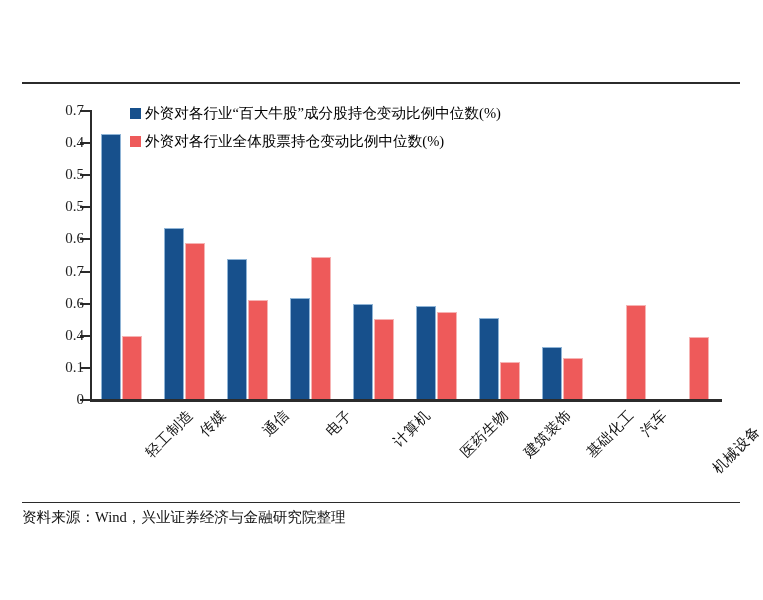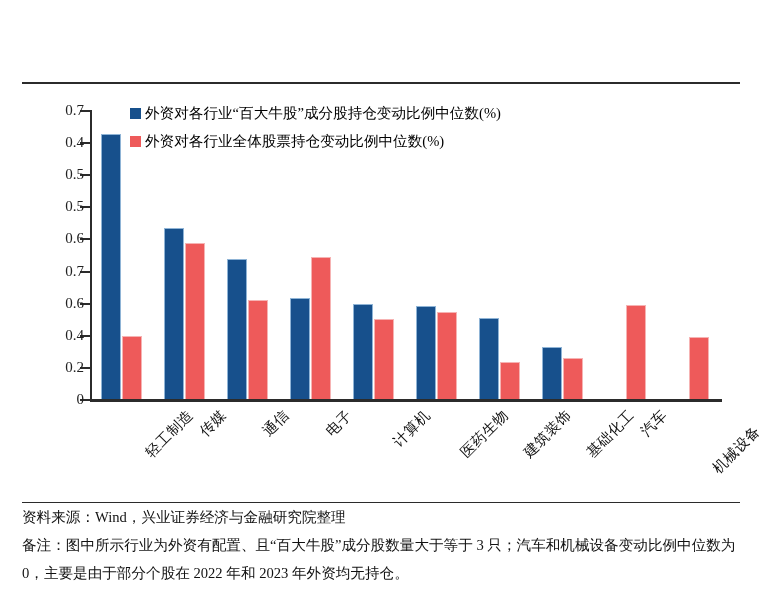--- a/index.html
+++ b/index.html
@@ -87,21 +87,21 @@
       <div class="axis-v"></div>
       <div class="axis-h"></div>
 
       <div id="yaxis">
           <div class="ytick" style="top: 315px;"></div>
           <div class="ytrow" style="top: 315px;">
             <div class="ytlabel">0</div>
           </div>
           <div class="ytick" style="top: 282.889px;"></div>
           <div class="ytrow" style="top: 282.889px;">
-            <div class="ytlabel">0.2</div>
+            <div class="ytlabel">0.1</div>
           </div>
           <div class="ytick" style="top: 250.778px;"></div>
           <div class="ytrow" style="top: 250.778px;">
             <div class="ytlabel">0.4</div>
           </div>
           <div class="ytick" style="top: 218.667px;"></div>
           <div class="ytrow" style="top: 218.667px;">
             <div class="ytlabel">0.6</div>
           </div>
           <div class="ytick" style="top: 186.556px;"></div>
@@ -191,16 +191,15 @@
           <span class="swatch sw-red"></span>
           <span class="lgtext">外资对各行业全体股票持仓变动比例中位数(%)</span>
         </div>
       </div>
 
     </div>
   </div>
 
   <div class="footer">
     <div class="fline">资料来源：Wind，兴业证券经济与金融研究院整理</div>
-    <div class="fline">备注：图中所示行业为外资有配置、且“百大牛股”成分股数量大于等于 3 只；汽车和机械设备变动比例中位数为 0，主要是由于部分个股在 2022 年和 2023 年外资均无持仓。</div>
   </div>
 
 </div>
 
 </body></html>

